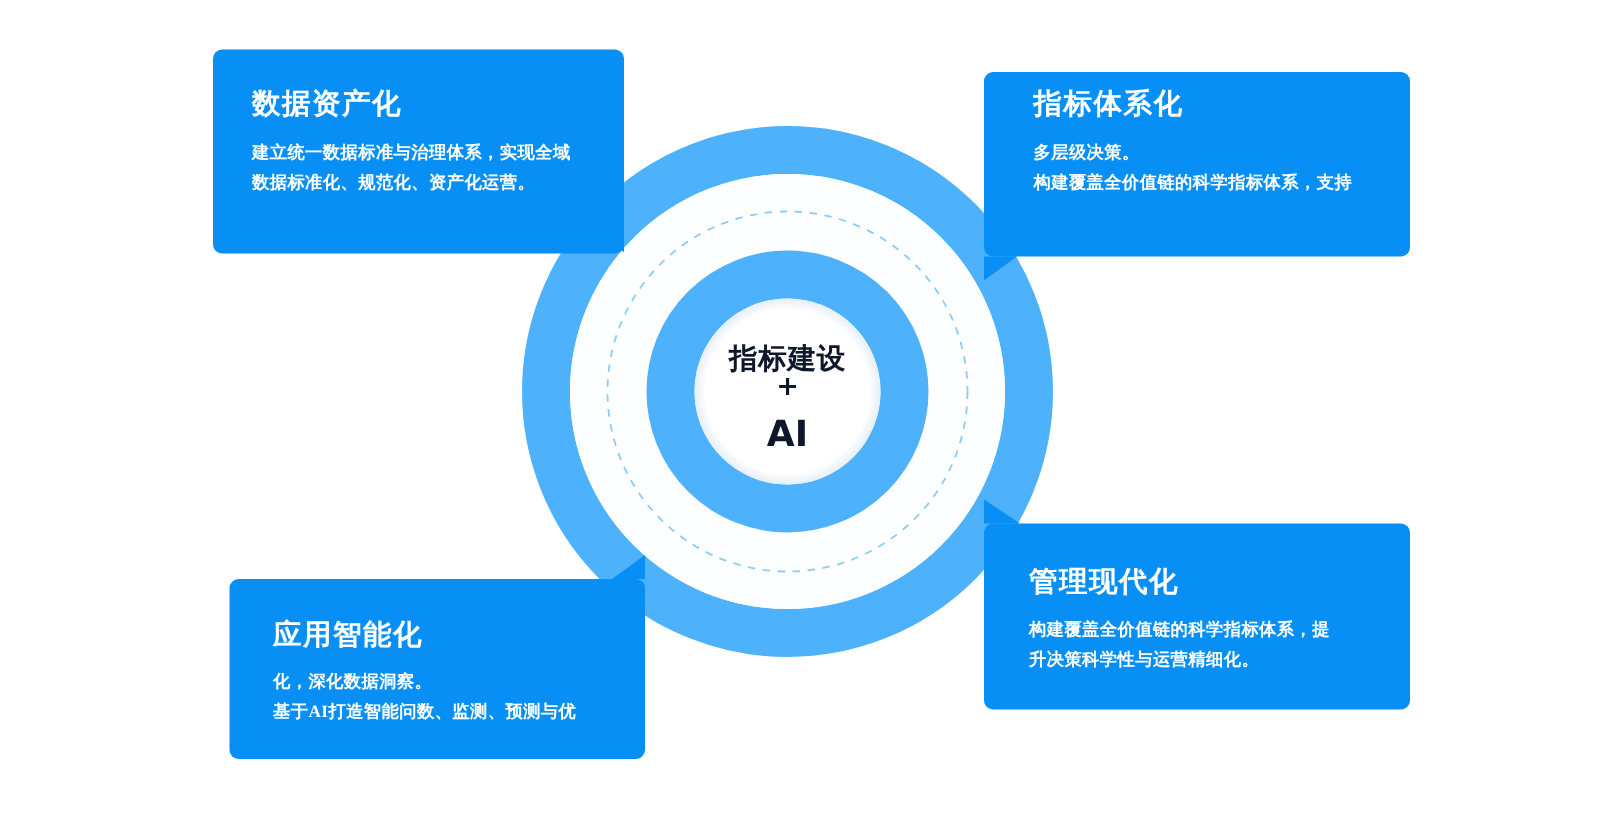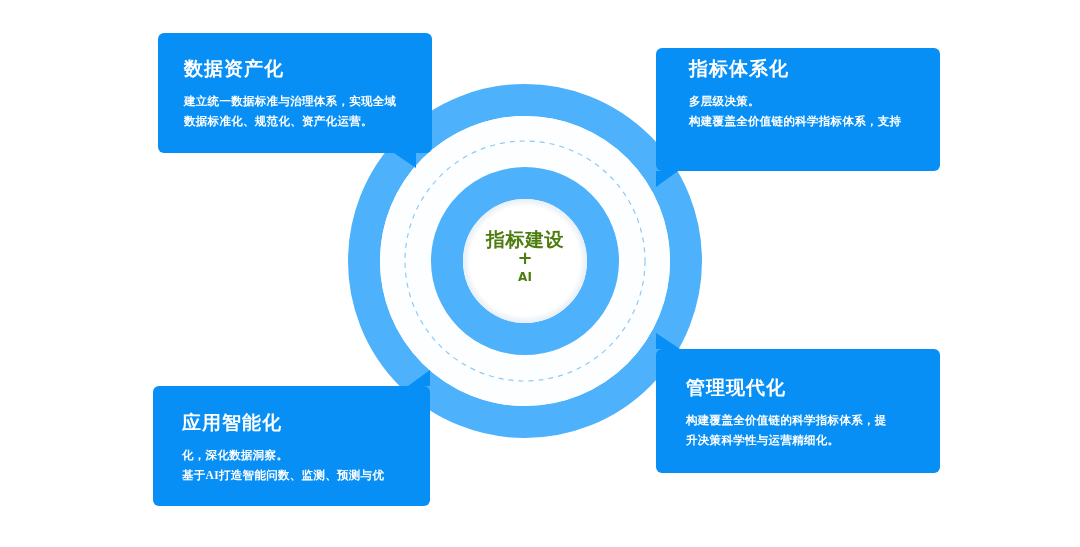--- a/index.html
+++ b/index.html
@@ -20,48 +20,48 @@
       top: 0;
       width: 1080px;
       height: 547px;
     }
     .center-label {
       position: absolute;
       left: 463px;
       top: 228px;
       width: 124px;
       text-align: center;
-      color: #4d7c0f;
+      color: #0f172a;
       font-weight: bold;
       line-height: 22px;
     }
     .center-label .l1 { font-size: 19px; letter-spacing: 0.5px; }
     .center-label .l2 { font-size: 18px; line-height: 16px; }
-    .center-label .l3 { font-size: 12px; }
+    .center-label .l3 { font-size: 24px; margin-top: 12px; }
     .card {
       position: absolute;
       background: #078ff5;
       border-radius: 6px;
       color: #ffffff;
       box-sizing: border-box;
     }
     .card .title {
       font-size: 19px;
       font-weight: bold;
       letter-spacing: 1px;
       margin: 0 0 9px 0;
       white-space: nowrap;
     }
     .card .desc {
       font-size: 11.5px;
       line-height: 20px;
       font-weight: bold;
       letter-spacing: 0.3px;
     }
-    #card-tl { left: 158px; top: 33px;  width: 274px; height: 120px; padding: 23px 20px 0 26px; }
+    #card-tl { left: 142px; top: 33px;  width: 274px; height: 136px; padding: 23px 20px 0 26px; }
     #card-tr { left: 656px; top: 48px;  width: 284px; height: 123px; padding: 8px 20px 0 33px; }
     #card-bl { left: 153px; top: 386px; width: 277px; height: 120px; padding: 24px 20px 0 29px; font-family: Liberation Serif, serif; }
     #card-br { left: 656px; top: 349px; width: 284px; height: 124px; padding: 26px 20px 0 30px; font-family: Liberation Serif, serif; }
   </style>
 </head>
 <body>
 
 <svg class="diagram-svg" viewBox="0 0 1080 547" xmlns="http://www.w3.org/2000/svg">
   <defs>
     <radialGradient id="innerGlow" cx="50%" cy="50%" r="50%">

